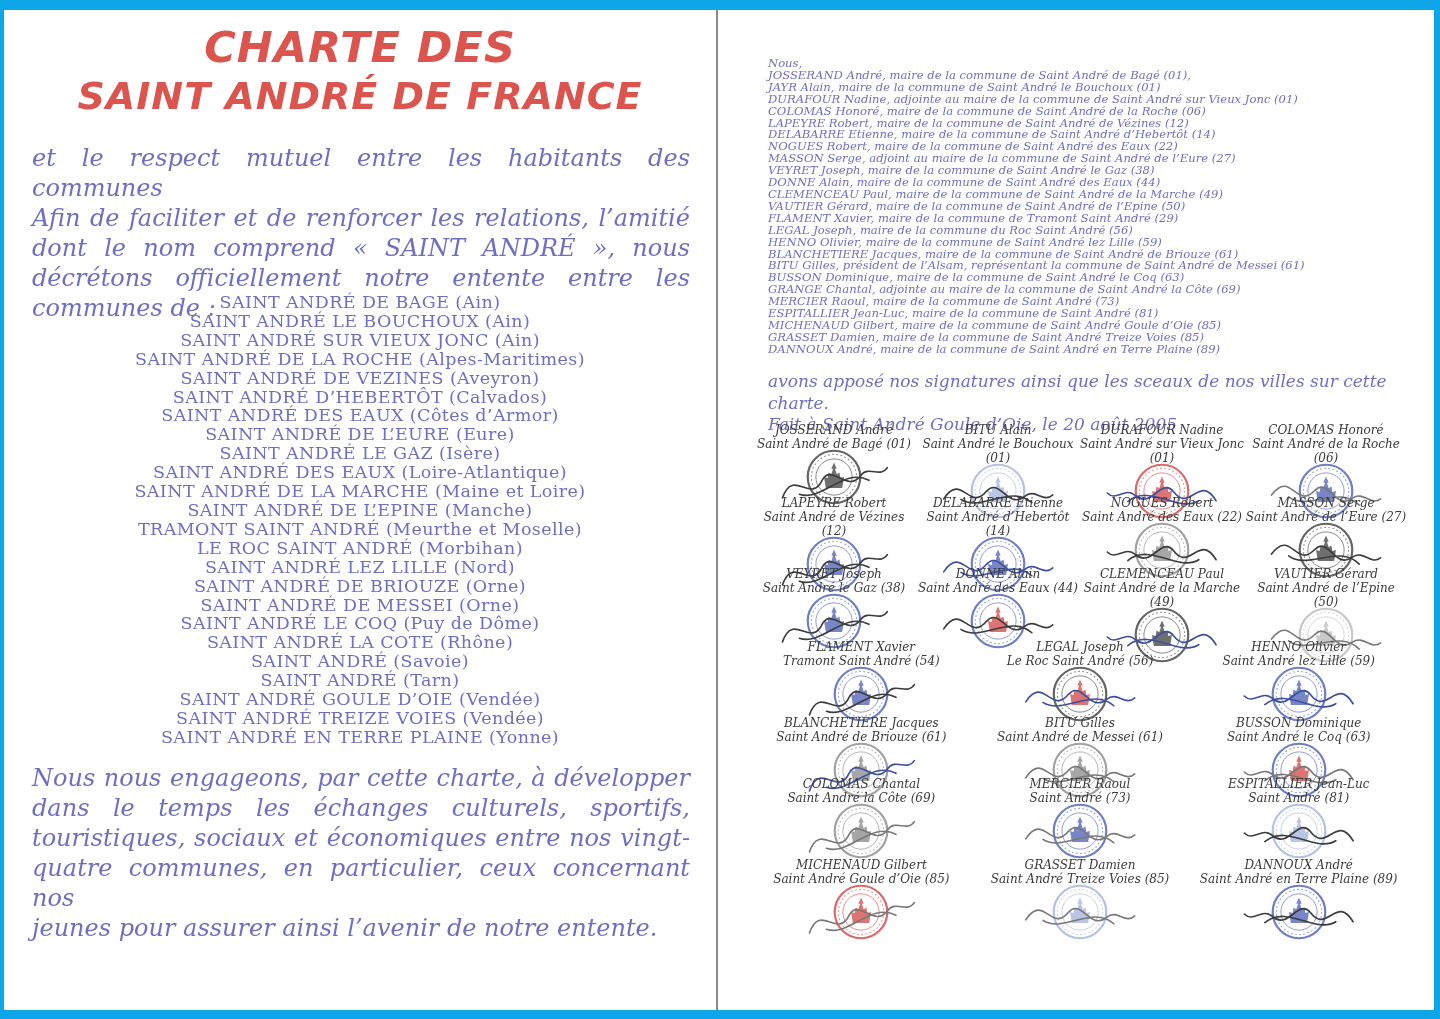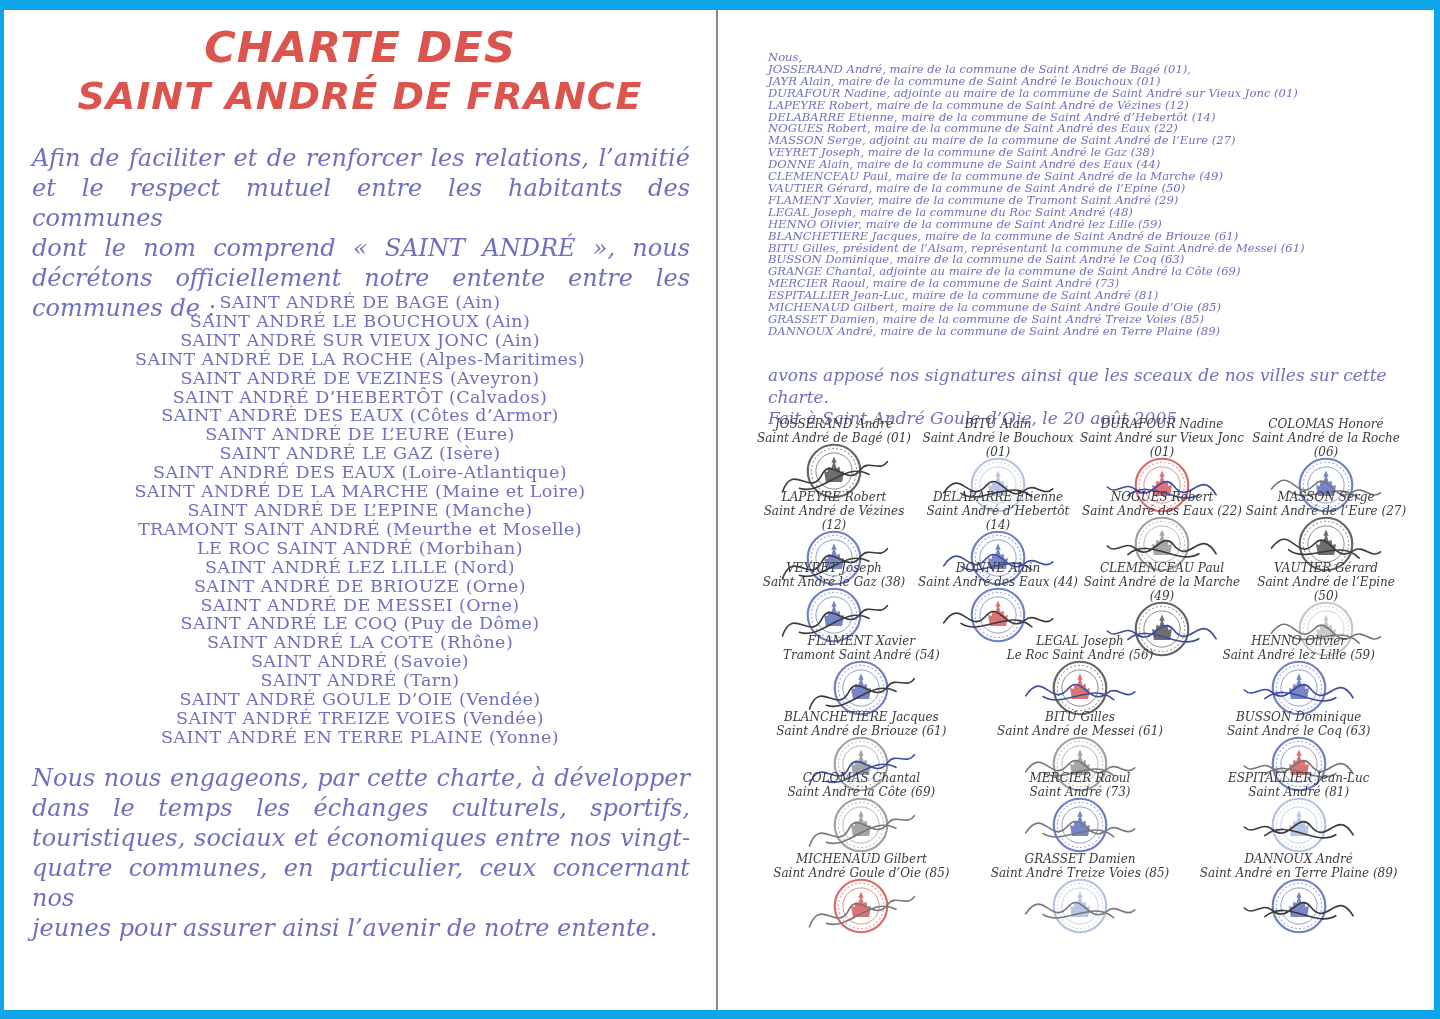--- a/index.html
+++ b/index.html
@@ -16,21 +16,21 @@
   .jpara { position:absolute; left:28px; width:658px; color:#6f6fc0; font-style:italic; font-size:24px; }
   .jpara > div { text-align:justify; text-align-last:justify; line-height:30px; }
   .jpara > div:last-child { text-align-last:left; }
   .intro-para { top:133px; }
   .engagement-para { top:753px; }
   .communes { position:absolute; left:0; top:283px; width:100%; text-align:center;
               color:#6f6fc0; font-size:17.5px; letter-spacing:0.4px; }
   .communes > div { line-height:18.9px; }
 
   
-  .right-page { position:absolute; left:714px; top:2px; width:716px; height:100%; }
+  .right-page { position:absolute; left:714px; top:8px; width:716px; height:100%; }
   .mayors { position:absolute; left:50px; top:40px; width:640px; color:#6f6fc0; font-style:italic; font-size:11.6px; }
   .mayors div { line-height:11.9px; }
   .statement { position:absolute; left:50px; top:353px; width:620px; color:#6f6fc0; font-style:italic; font-size:17px; }
   .statement div { line-height:21.5px; }
 
   .sig-row { position:absolute; left:34px; right:26px; display:flex; }
   .sig-cell { flex:1; text-align:center; position:relative; }
   .sig-name, .sig-commune { font-style:italic; font-size:12px; line-height:14px; color:#3a3a3a; }
   .sig-art { position:relative; height:42px; }
   .seal { position:absolute; left:50%; top:-3px; transform:translateX(-50%); width:58px; height:58px; }
@@ -52,22 +52,22 @@
 
 <div class="frame">
   <div class="paper">
 
     <div class="left-page">
       <div class="title title-1">CHARTE DES</div>
       <div class="title title-2">SAINT ANDRÉ DE FRANCE</div>
 
       <div class="jpara intro-para">
 
-      <div>Afin de faciliter et de renforcer les relations, l’amitié</div>
-          <div>et le respect mutuel entre les habitants des communes</div>
+      <div>et le respect mutuel entre les habitants des communes</div>
+          <div>Afin de faciliter et de renforcer les relations, l’amitié</div>
           <div>dont le nom comprend « SAINT ANDRÉ », nous</div>
           <div>décrétons officiellement notre entente entre les</div>
           <div>communes de :</div>
         </div>
 
       <div class="communes">
 
       <div>SAINT ANDRÉ DE BAGE (Ain)</div>
           <div>SAINT ANDRÉ LE BOUCHOUX (Ain)</div>
           <div>SAINT ANDRÉ SUR VIEUX JONC (Ain)</div>
@@ -105,30 +105,31 @@
     </div>
 
     <div class="right-page">
       <div class="mayors">
         <div>Nous,</div>
         <div>
 
         <div>JOSSERAND André, maire de la commune de Saint André de Bagé (01),</div>
             <div>JAYR Alain, maire de la commune de Saint André le Bouchoux (01)</div>
             <div>DURAFOUR Nadine, adjointe au maire de la commune de Saint André sur Vieux Jonc (01)</div>
+            <div>COLOMAS Honoré, maire de la commune de Saint André de la Roche (06)</div>
             <div>LAPEYRE Robert, maire de la commune de Saint André de Vézines (12)</div>
             <div>DELABARRE Etienne, maire de la commune de Saint André d’Hebertôt (14)</div>
             <div>NOGUES Robert, maire de la commune de Saint André des Eaux (22)</div>
             <div>MASSON Serge, adjoint au maire de la commune de Saint André de l’Eure (27)</div>
             <div>VEYRET Joseph, maire de la commune de Saint André le Gaz (38)</div>
             <div>DONNE Alain, maire de la commune de Saint André des Eaux (44)</div>
             <div>CLEMENCEAU Paul, maire de la commune de Saint André de la Marche (49)</div>
             <div>VAUTIER Gérard, maire de la commune de Saint André de l’Epine (50)</div>
             <div>FLAMENT Xavier, maire de la commune de Tramont Saint André (29)</div>
-            <div>LEGAL Joseph, maire de la commune du Roc Saint André (48)</div>
+            <div>LEGAL Joseph, maire de la commune du Roc Saint André (56)</div>
             <div>HENNO Olivier, maire de la commune de Saint André lez Lille (59)</div>
             <div>BLANCHETIERE Jacques, maire de la commune de Saint André de Briouze (61)</div>
             <div>BITU Gilles, président de l’Alsam, représentant la commune de Saint André de Messei (61)</div>
             <div>BUSSON Dominique, maire de la commune de Saint André le Coq (63)</div>
             <div>GRANGE Chantal, adjointe au maire de la commune de Saint André la Côte (69)</div>
             <div>MERCIER Raoul, maire de la commune de Saint André (73)</div>
             <div>ESPITALLIER Jean-Luc, maire de la commune de Saint André (81)</div>
             <div>MICHENAUD Gilbert, maire de la commune de Saint André Goule d’Oie (85)</div>
             <div>GRASSET Damien, maire de la commune de Saint André Treize Voies (85)</div>
             <div>DANNOUX André, maire de la commune de Saint André en Terre Plaine (89)</div>

